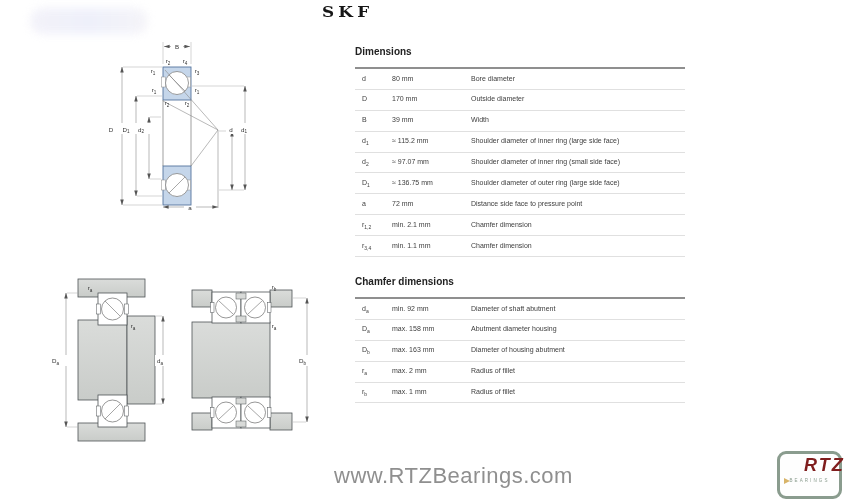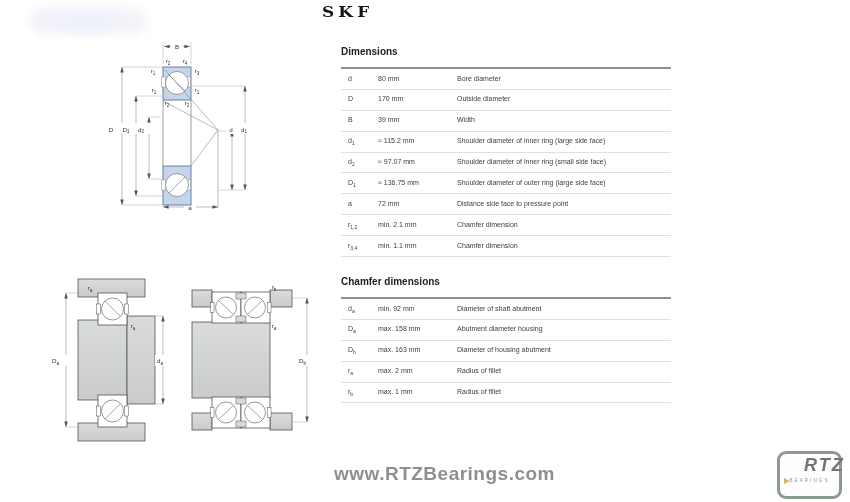--- a/index.html
+++ b/index.html
@@ -9,41 +9,41 @@
   }
   
   .blob { position:absolute; left:30px; top:8px; width:118px; height:26px;
     background:linear-gradient(90deg,#f2f1f9,#edeffa,#f4f3f8);
     border-radius:13px; filter:blur(4px); opacity:.9; }
   
   .skf { position:absolute; left:322px; top:3px; font-family:"DejaVu Serif", serif;
     font-weight:bold; font-size:16px; letter-spacing:4px; color:#161616;
     transform:scale(1.05,.9); transform-origin:left top; }
   
-  .tsection { position:absolute; left:341px; width:330px; }
+  .tsection { position:absolute; left:355px; width:330px; }
   .sec-dim { top:46px; }
   .sec-abut { top:276px; }
   .tbl-title { font-size:10px; font-weight:bold; color:#222; margin:0 0 10px 0; }
   .tbl { border-top:2px solid #8f8f8f; }
   .trow { display:flex; align-items:flex-start; border-bottom:1px solid #e0e0e0;
     padding:5.5px 0 5px 7px; }
   .c-sym { width:30px; font-size:7px; color:#3d3d3d; }
   .c-sym sub { font-size:5px; }
   .c-val { width:79px; font-size:7px; color:#3d3d3d; }
   .c-desc { flex:1; font-size:7px; color:#3d3d3d; }
   
   .drw { position:absolute; }
   .lbl { font-size:6.2px; fill:#333; font-family:"Liberation Sans",sans-serif; }
   .sub { font-size:4.6px; }
   
-  .foot-url { position:absolute; left:334px; top:463px; font-size:19px;
-    color:#8f8f8f; letter-spacing:.5px;font-weight:bold; }
+  .foot-url { position:absolute; left:334px; top:463px; font-size:22px;
+    color:#8f8f8f; letter-spacing:.5px; }
   .rtz { position:absolute; left:777px; top:451px; width:65px; height:48px;
     border:3px solid #8a9c8e; border-radius:9px; background:#fefefe; box-sizing:border-box; }
-  .rtz-text { font-size:18px; font-weight:bold; font-style:italic; color:#737373;
+  .rtz-text { font-size:18px; font-weight:bold; font-style:italic; color:#7f1d1d;
     text-align:center; margin-top:1px; letter-spacing:2px;padding-left:24px; }
   .rtz-sub { font-size:4.5px; letter-spacing:2.1px; color:#8a9c8e; text-align:center; margin-top:2px; }
   .rtz-tri { position:absolute; left:4px; top:24px; width:0; height:0;
     border-top:3px solid transparent; border-bottom:3px solid transparent;
     border-left:6px solid #d8b469; }
 </style>
 </head>
 <body>
 
 <div class="page">

